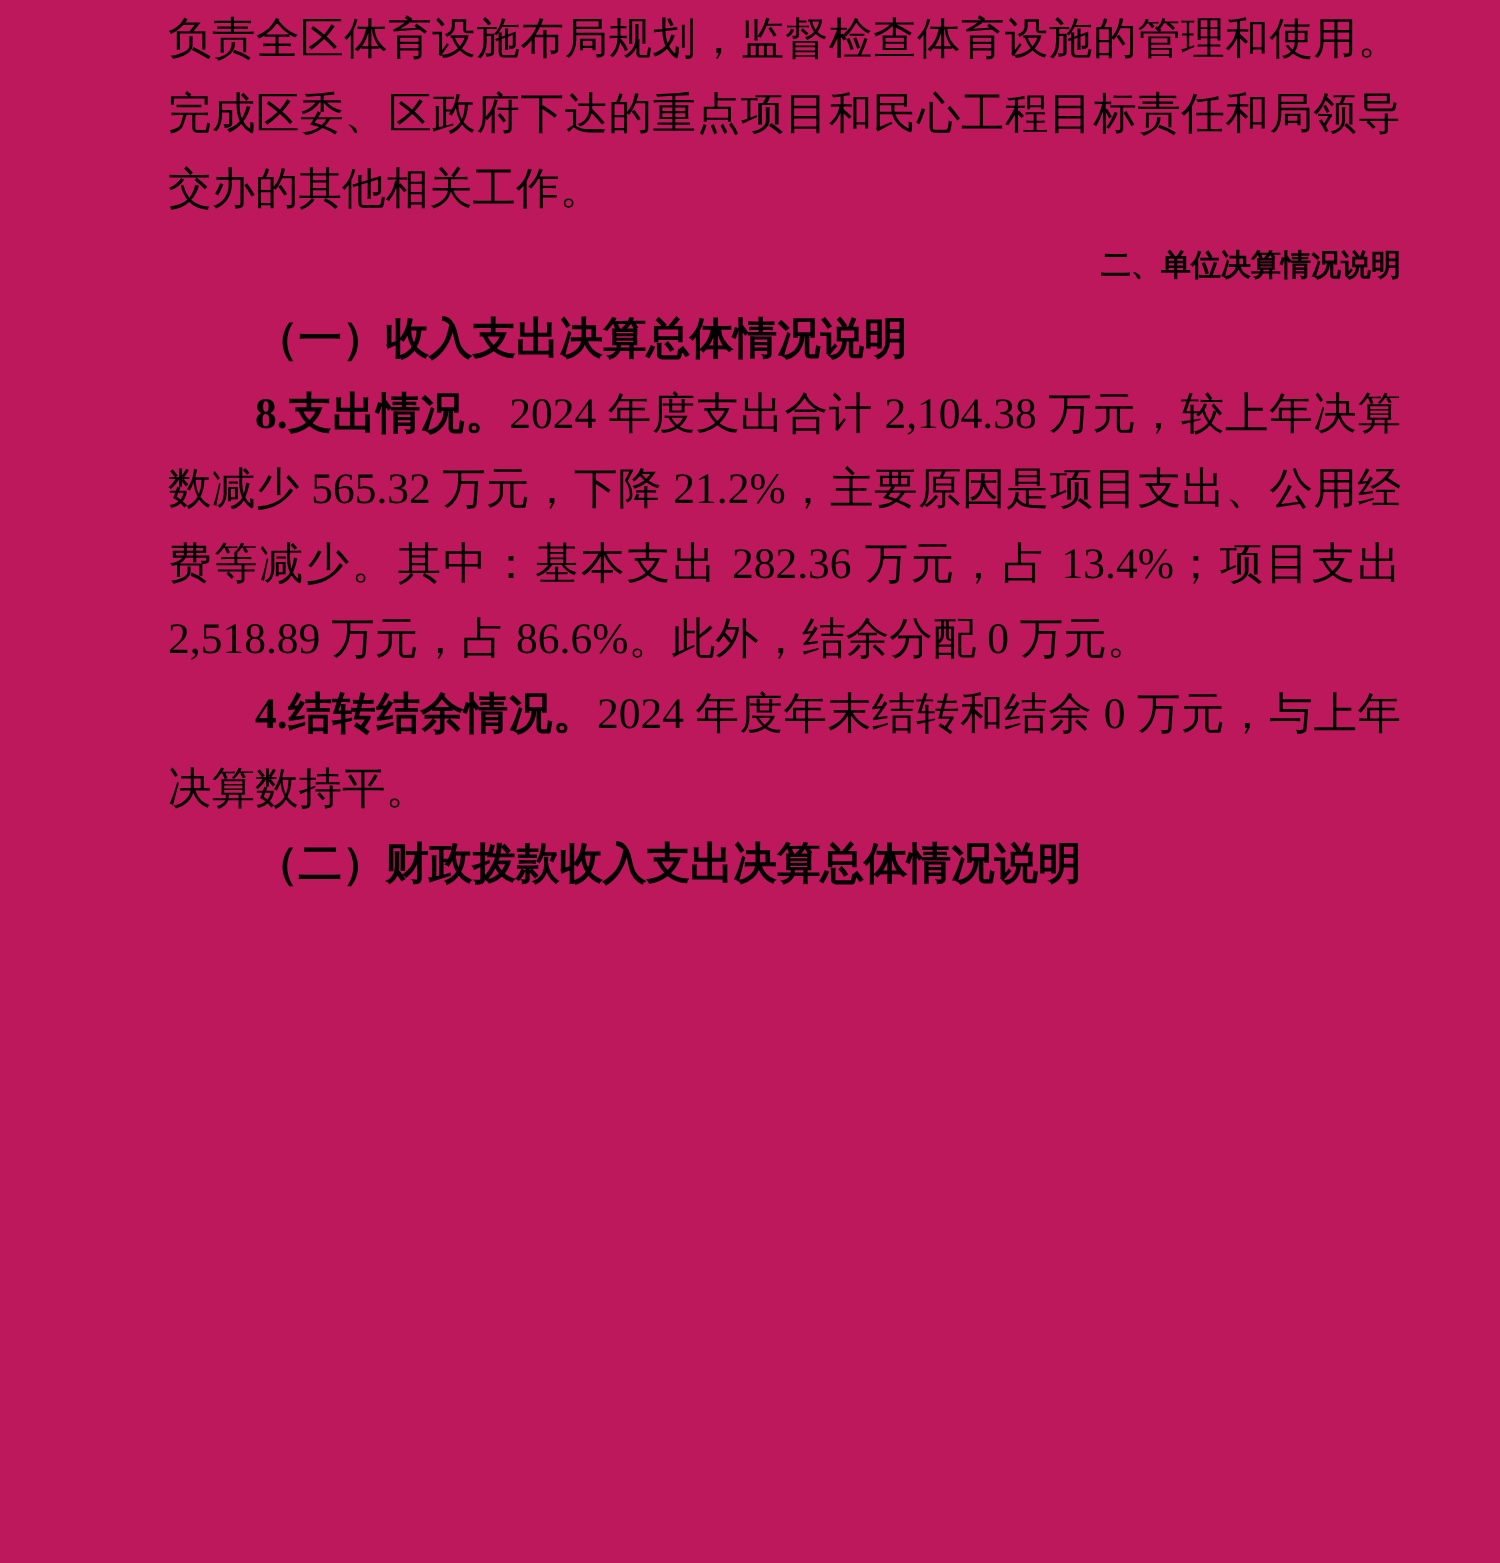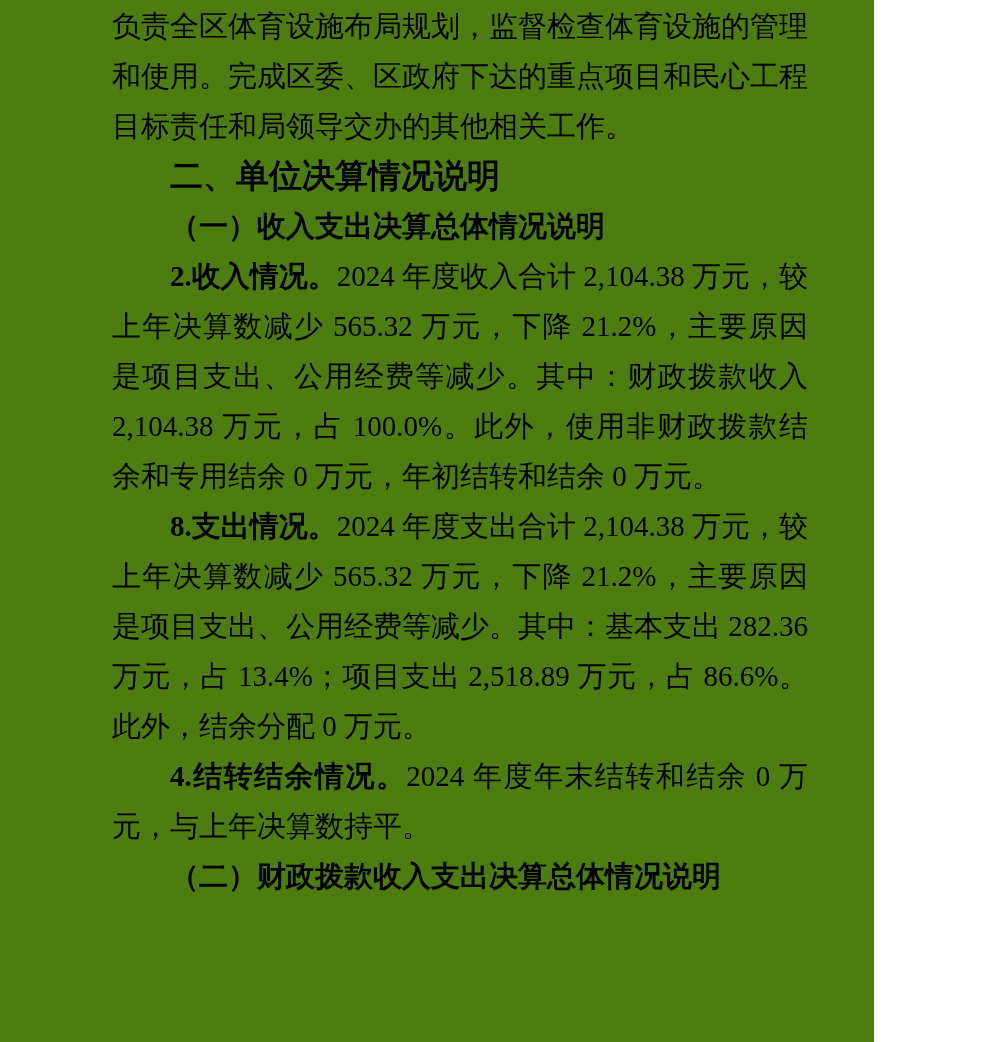--- a/index.html
+++ b/index.html
@@ -3,47 +3,47 @@
 <meta charset="utf-8">
 <style>
   html, body {
     margin: 0;
     padding: 0;
     background: #ffffff;
   }
   .page {
     position: relative;
     box-sizing: border-box;
-    width: 874px;
+    width: 1000px;
     height: 1042px;
     margin: 0;
     padding: 1px 66px 0 112px;
-    background: #4d7c0f;
+    background: #be185d;
     color: #000000;
     font-family: "Liberation Serif", "DejaVu Serif", serif;
     font-size: 29px;
     line-height: 50px;
     overflow: hidden;
   }
   .para {
     margin: 0;
     text-align: justify;
     text-justify: inter-character;
   }
   .indent {
     text-indent: 58px;
   }
   .section-heading {
     margin: 0;
     text-indent: 58px;
     font-family: "DejaVu Sans", "Liberation Sans", sans-serif;
     font-weight: bold;
-    font-size: 33px;
+    font-size: 20px;
     line-height: 50px;
-    text-align: left;
+    text-align: right;
   }
   .sub-heading {
     margin: 0;
     text-indent: 58px;
     font-weight: bold;
     font-size: 29px;
     line-height: 50px;
     text-align: left;
   }
   .lead {
@@ -55,21 +55,20 @@
 
 <div class="page">
 
   <p class="para">负责全区体育设施布局规划，监督检查体育设施的管理和使用。完成区委、区政府下达的重点项目和民心工程目标责任和局领导交办的其他相关工作。</p>
 
   <h2 class="section-heading">二、单位决算情况说明</h2>
 
   <p class="sub-heading">（一）收入支出决算总体情况说明</p>
 
 
-  <p class="para indent"><span class="lead">2.收入情况。</span><span>2024 年度收入合计 2,104.38 万元，较上年决算数减少 565.32 万元，下降 21.2%，主要原因是项目支出、公用经费等减少。其中：财政拨款收入 2,104.38 万元，占 100.0%。此外，使用非财政拨款结余和专用结余 0 万元，年初结转和结余 0 万元。</span></p>
 
   <p class="para indent"><span class="lead">8.支出情况。</span><span>2024 年度支出合计 2,104.38 万元，较上年决算数减少 565.32 万元，下降 21.2%，主要原因是项目支出、公用经费等减少。其中：基本支出 282.36 万元，占 13.4%；项目支出 2,518.89 万元，占 86.6%。此外，结余分配 0 万元。</span></p>
 
   <p class="para indent"><span class="lead">4.结转结余情况。</span><span>2024 年度年末结转和结余 0 万元，与上年决算数持平。</span></p>
 
   <p class="sub-heading">（二）财政拨款收入支出决算总体情况说明</p>
 
 </div>
 
 </body></html>

